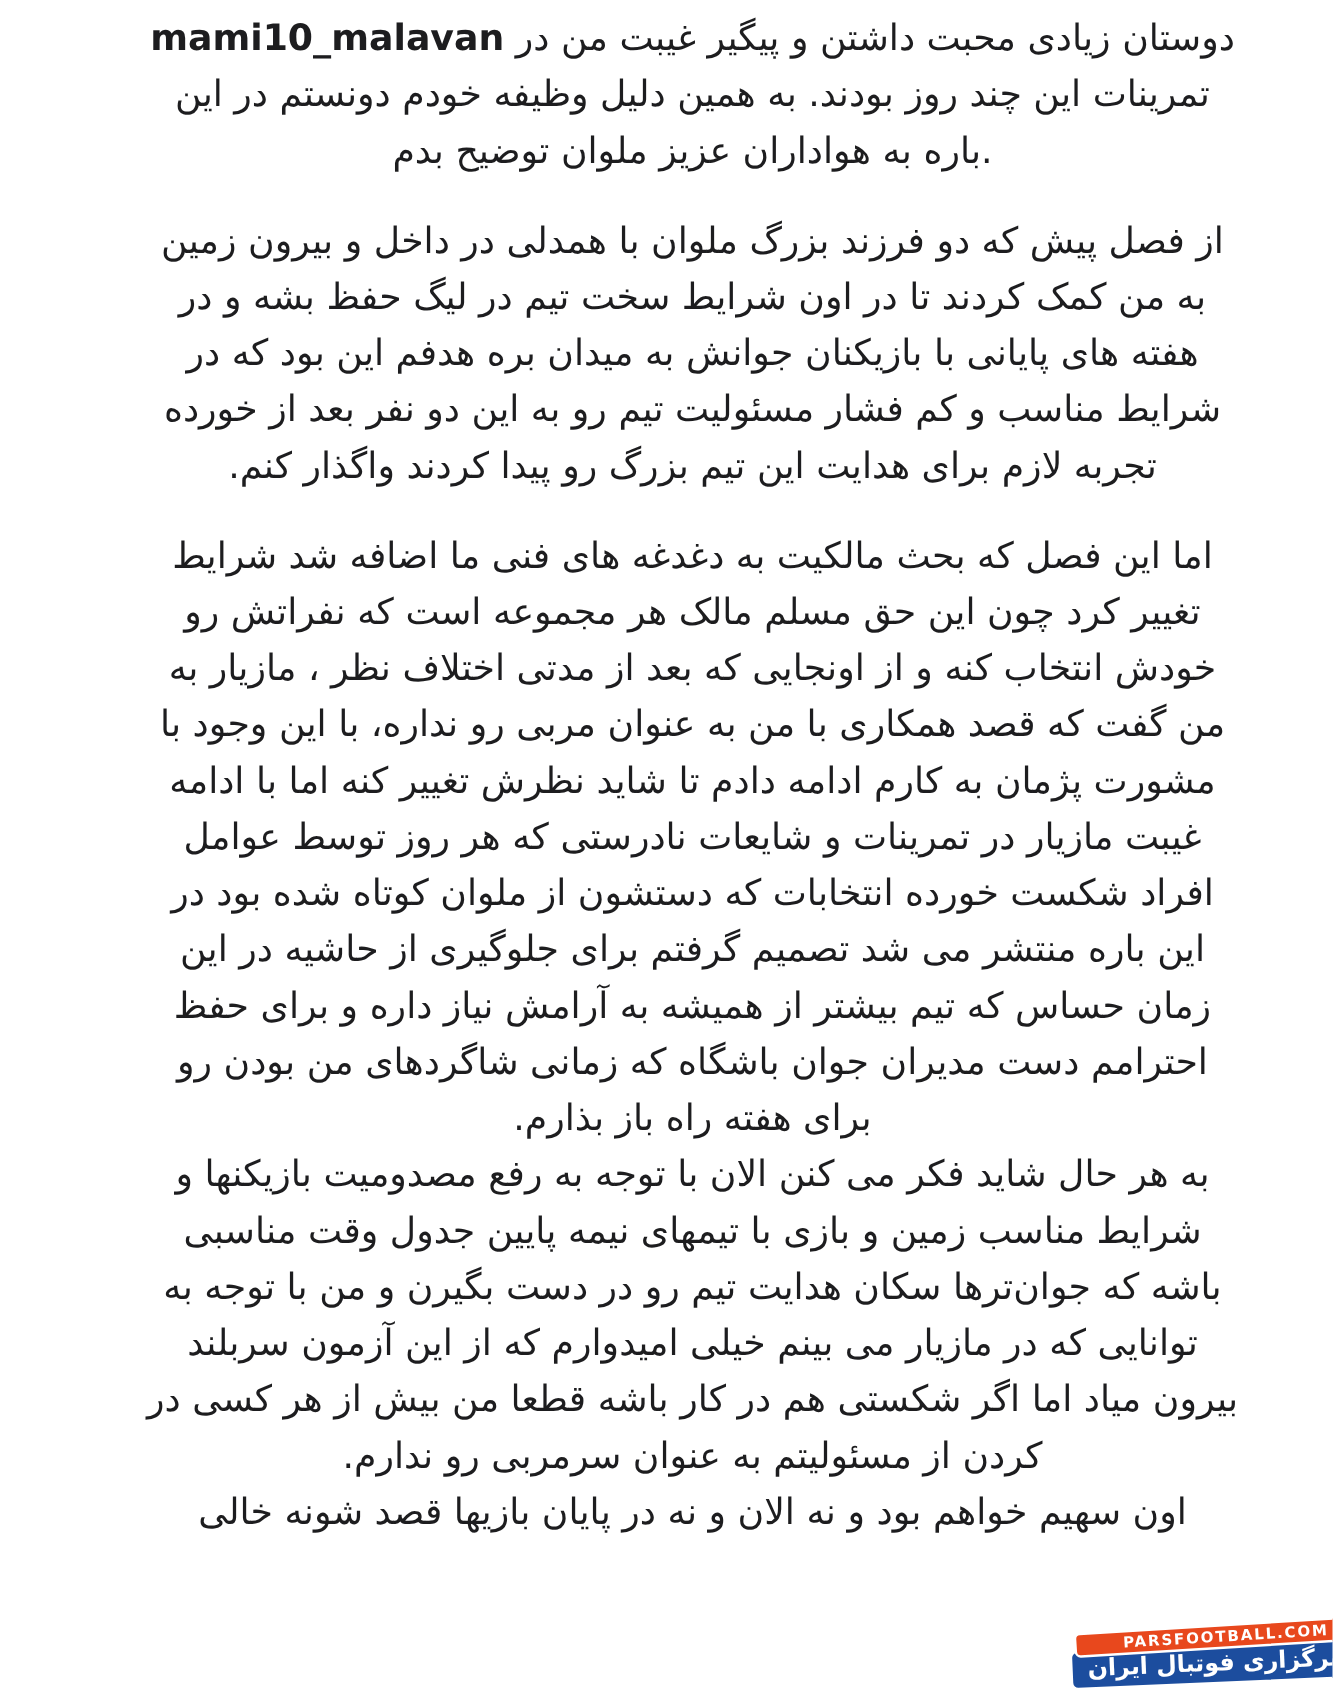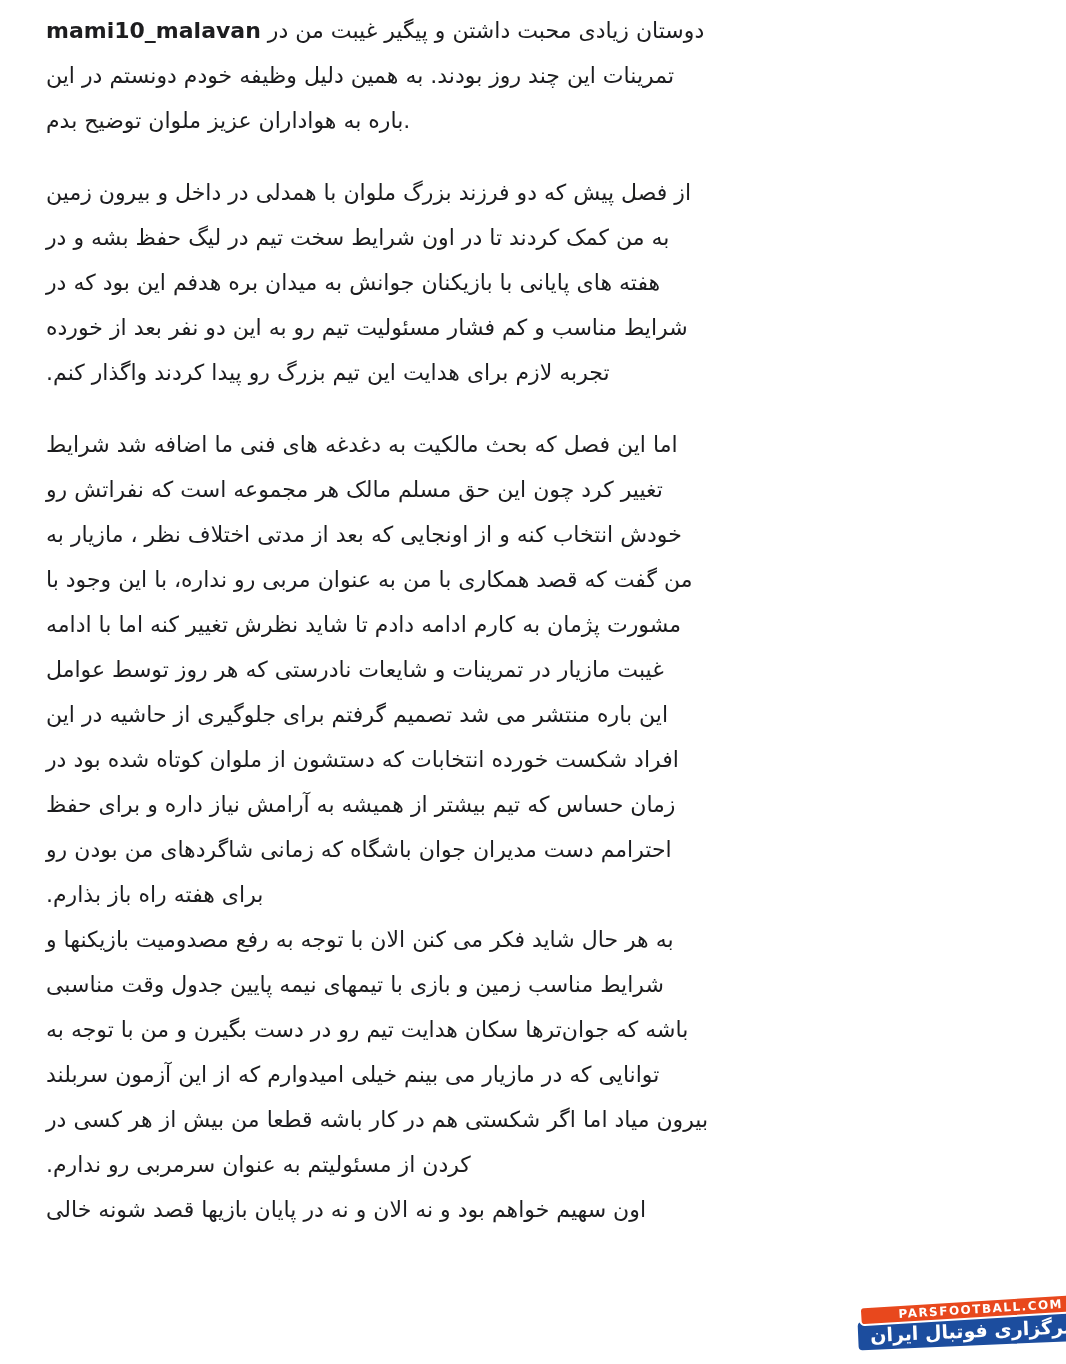--- a/index.html
+++ b/index.html
@@ -14,23 +14,23 @@
   .caption {
     position: absolute;
     top: 8px; left: 46px;
     width: 1016px;
   }
   .para { margin: 0; }
   .para.gap-before { margin-top: 27px; }
   .line {
     height: 45px;
     line-height: 45px;
-    font-size: 22px;
+    font-size: 29px;
     white-space: nowrap;
-    text-align: left;
+    text-align: center;
     letter-spacing: 0;
   }
   .line strong { font-weight: 700; }
 
   
   .badge {
     position: absolute;
     left: 856px; top: 1300px;
     width: 208px; height: 60px;
     transform: rotate(-2.5deg);
@@ -89,22 +89,22 @@
     <div class="line" dir="rtl">تجربه لازم برای هدایت این تیم بزرگ رو پیدا کردند واگذار کنم.</div>
   </div>
 
   <div class="para gap-before">
     <div class="line" dir="rtl">اما این فصل که بحث مالکیت به دغدغه های فنی ما اضافه شد شرایط</div>
     <div class="line" dir="rtl">تغییر کرد چون این حق مسلم مالک هر مجموعه است که نفراتش رو</div>
     <div class="line" dir="rtl">خودش انتخاب کنه و از اونجایی که بعد از مدتی اختلاف نظر ، مازیار به</div>
     <div class="line" dir="rtl">من گفت که قصد همکاری با من به عنوان مربی رو نداره، با این وجود با</div>
     <div class="line" dir="rtl">مشورت پژمان به کارم ادامه دادم تا شاید نظرش تغییر کنه اما با ادامه</div>
     <div class="line" dir="rtl">غیبت مازیار در تمرینات و شایعات نادرستی که هر روز توسط عوامل</div>
+    <div class="line" dir="rtl">افراد شکست خورده انتخابات که دستشون از ملوان کوتاه شده بود در</div>
     <div class="line" dir="rtl">این باره منتشر می شد تصمیم گرفتم برای جلوگیری از حاشیه در این</div>
-    <div class="line" dir="rtl">افراد شکست خورده انتخابات که دستشون از ملوان کوتاه شده بود در</div>
     <div class="line" dir="rtl">زمان حساس که تیم بیشتر از همیشه به آرامش نیاز داره و برای حفظ</div>
     <div class="line" dir="rtl">احترامم دست مدیران جوان باشگاه که زمانی شاگردهای من بودن رو</div>
     <div class="line" dir="rtl">برای هفته راه باز بذارم.</div>
   </div>
 
   <div class="para">
     <div class="line" dir="rtl">به هر حال شاید فکر می کنن الان با توجه به رفع مصدومیت بازیکنها و</div>
     <div class="line" dir="rtl">شرایط مناسب زمین و بازی با تیمهای نیمه پایین جدول وقت مناسبی</div>
     <div class="line" dir="rtl">باشه که جوان‌ترها سکان هدایت تیم رو در دست بگیرن و من با توجه به</div>
     <div class="line" dir="rtl">توانایی که در مازیار می بینم خیلی امیدوارم که از این آزمون سربلند</div>

